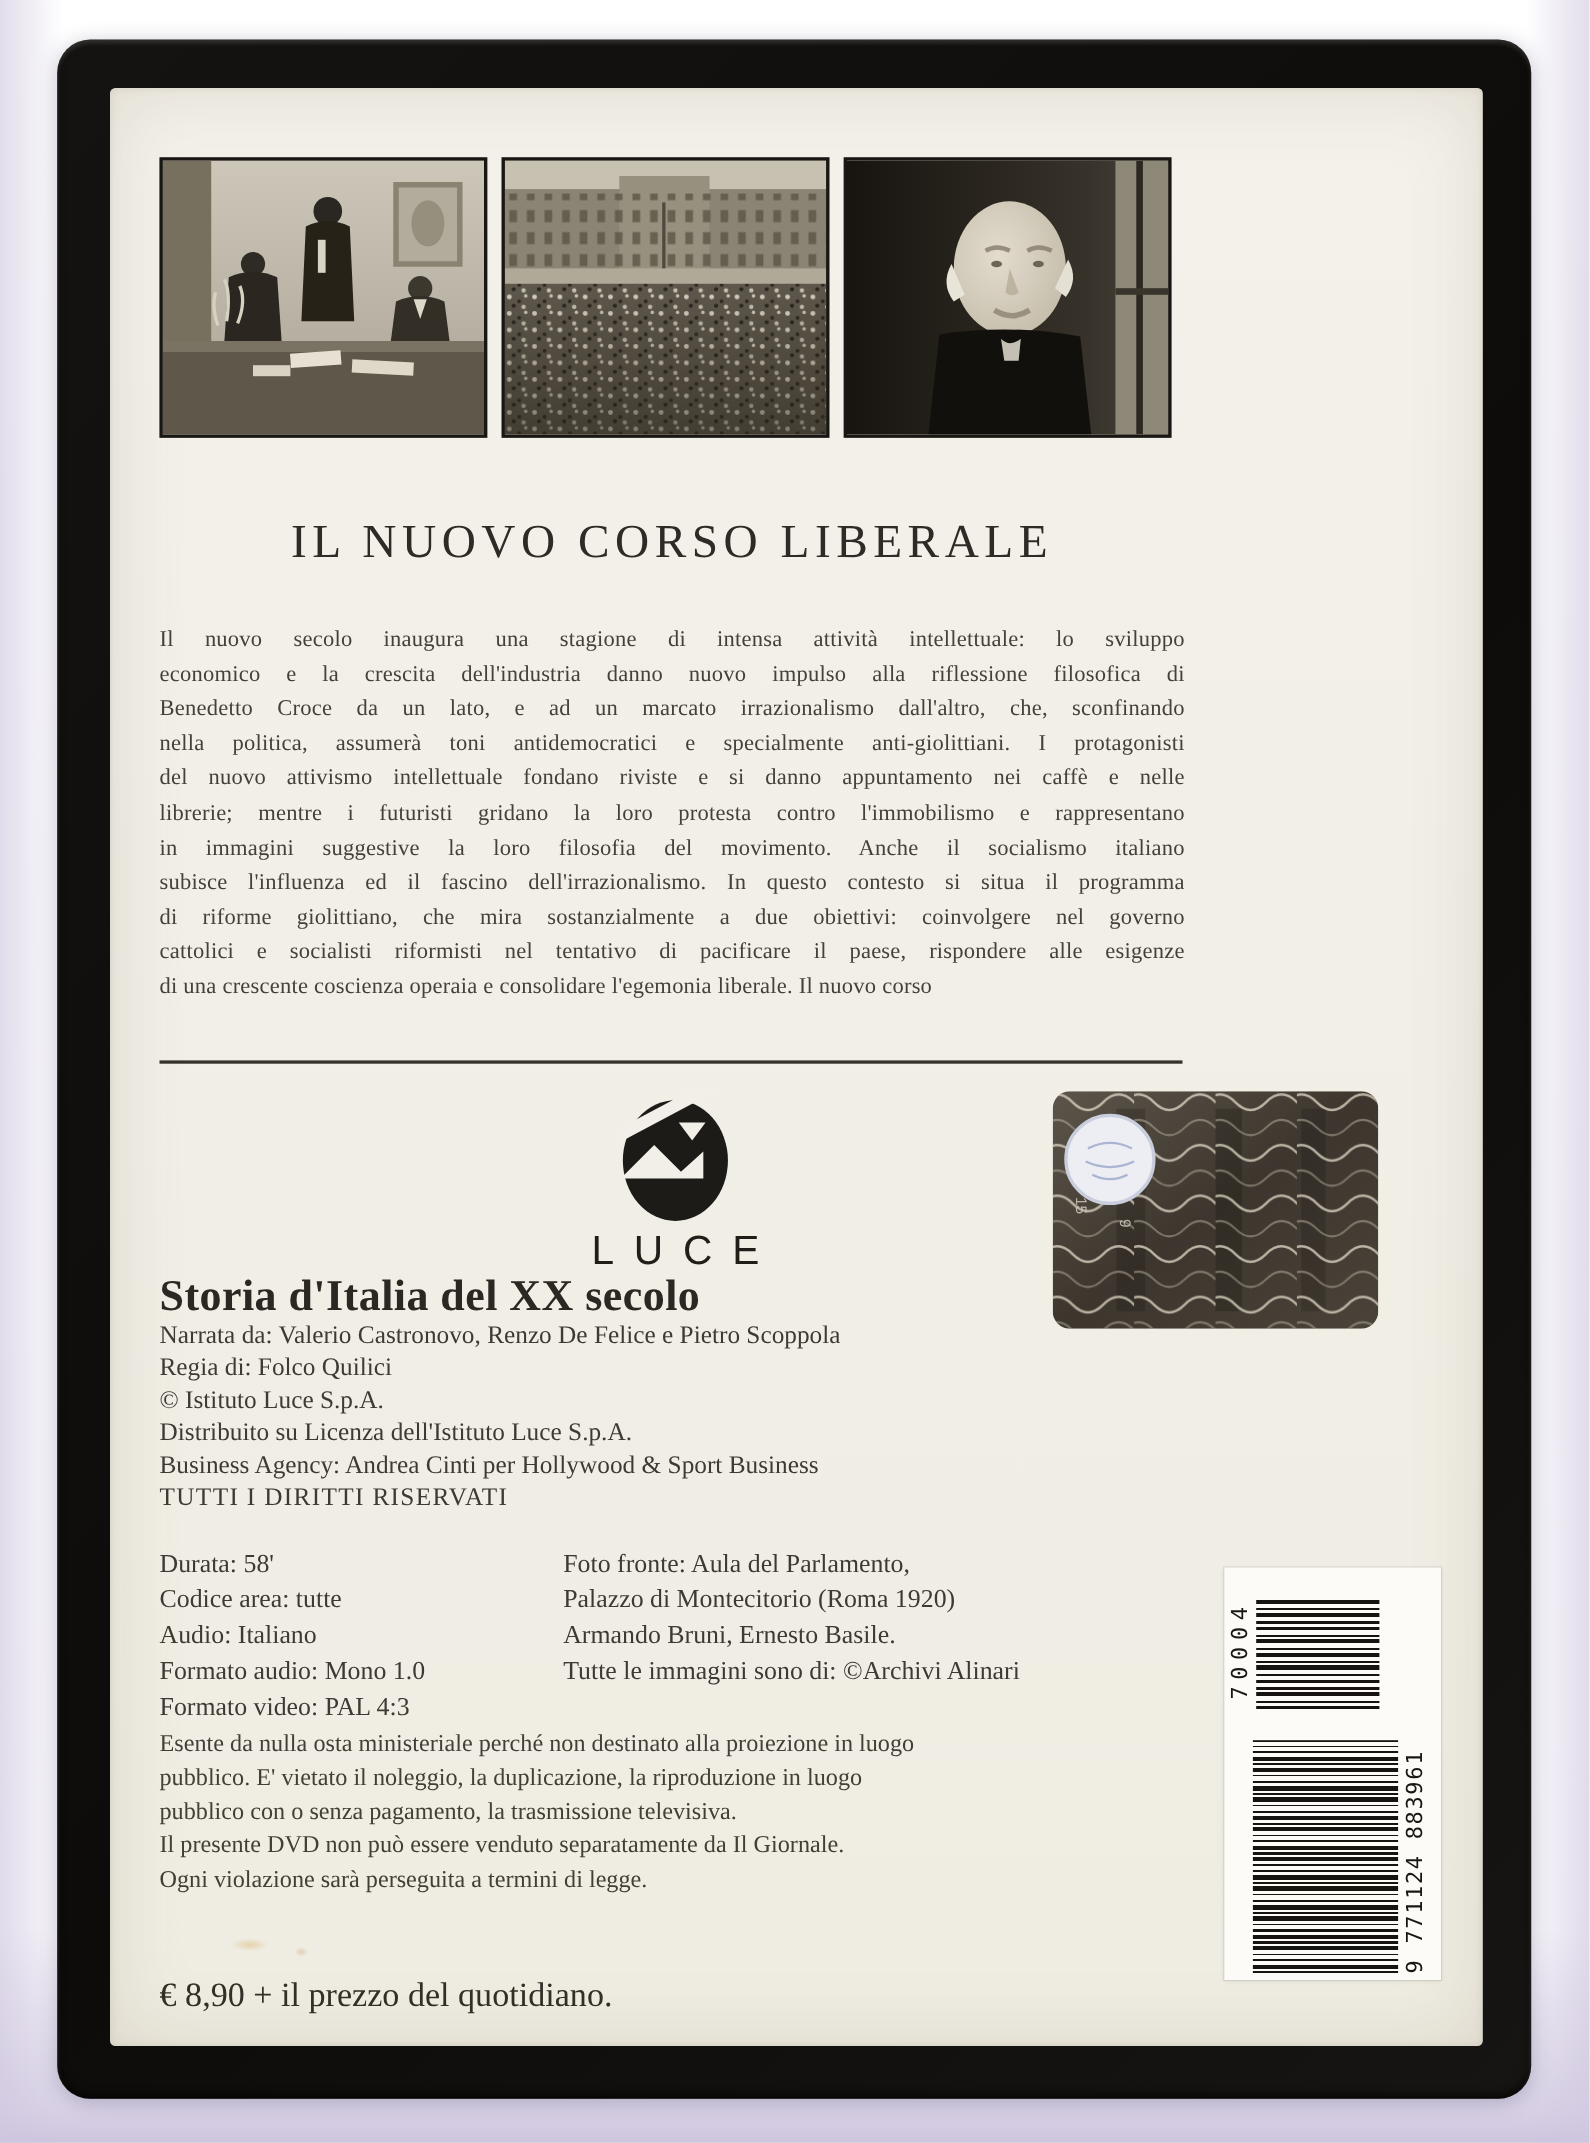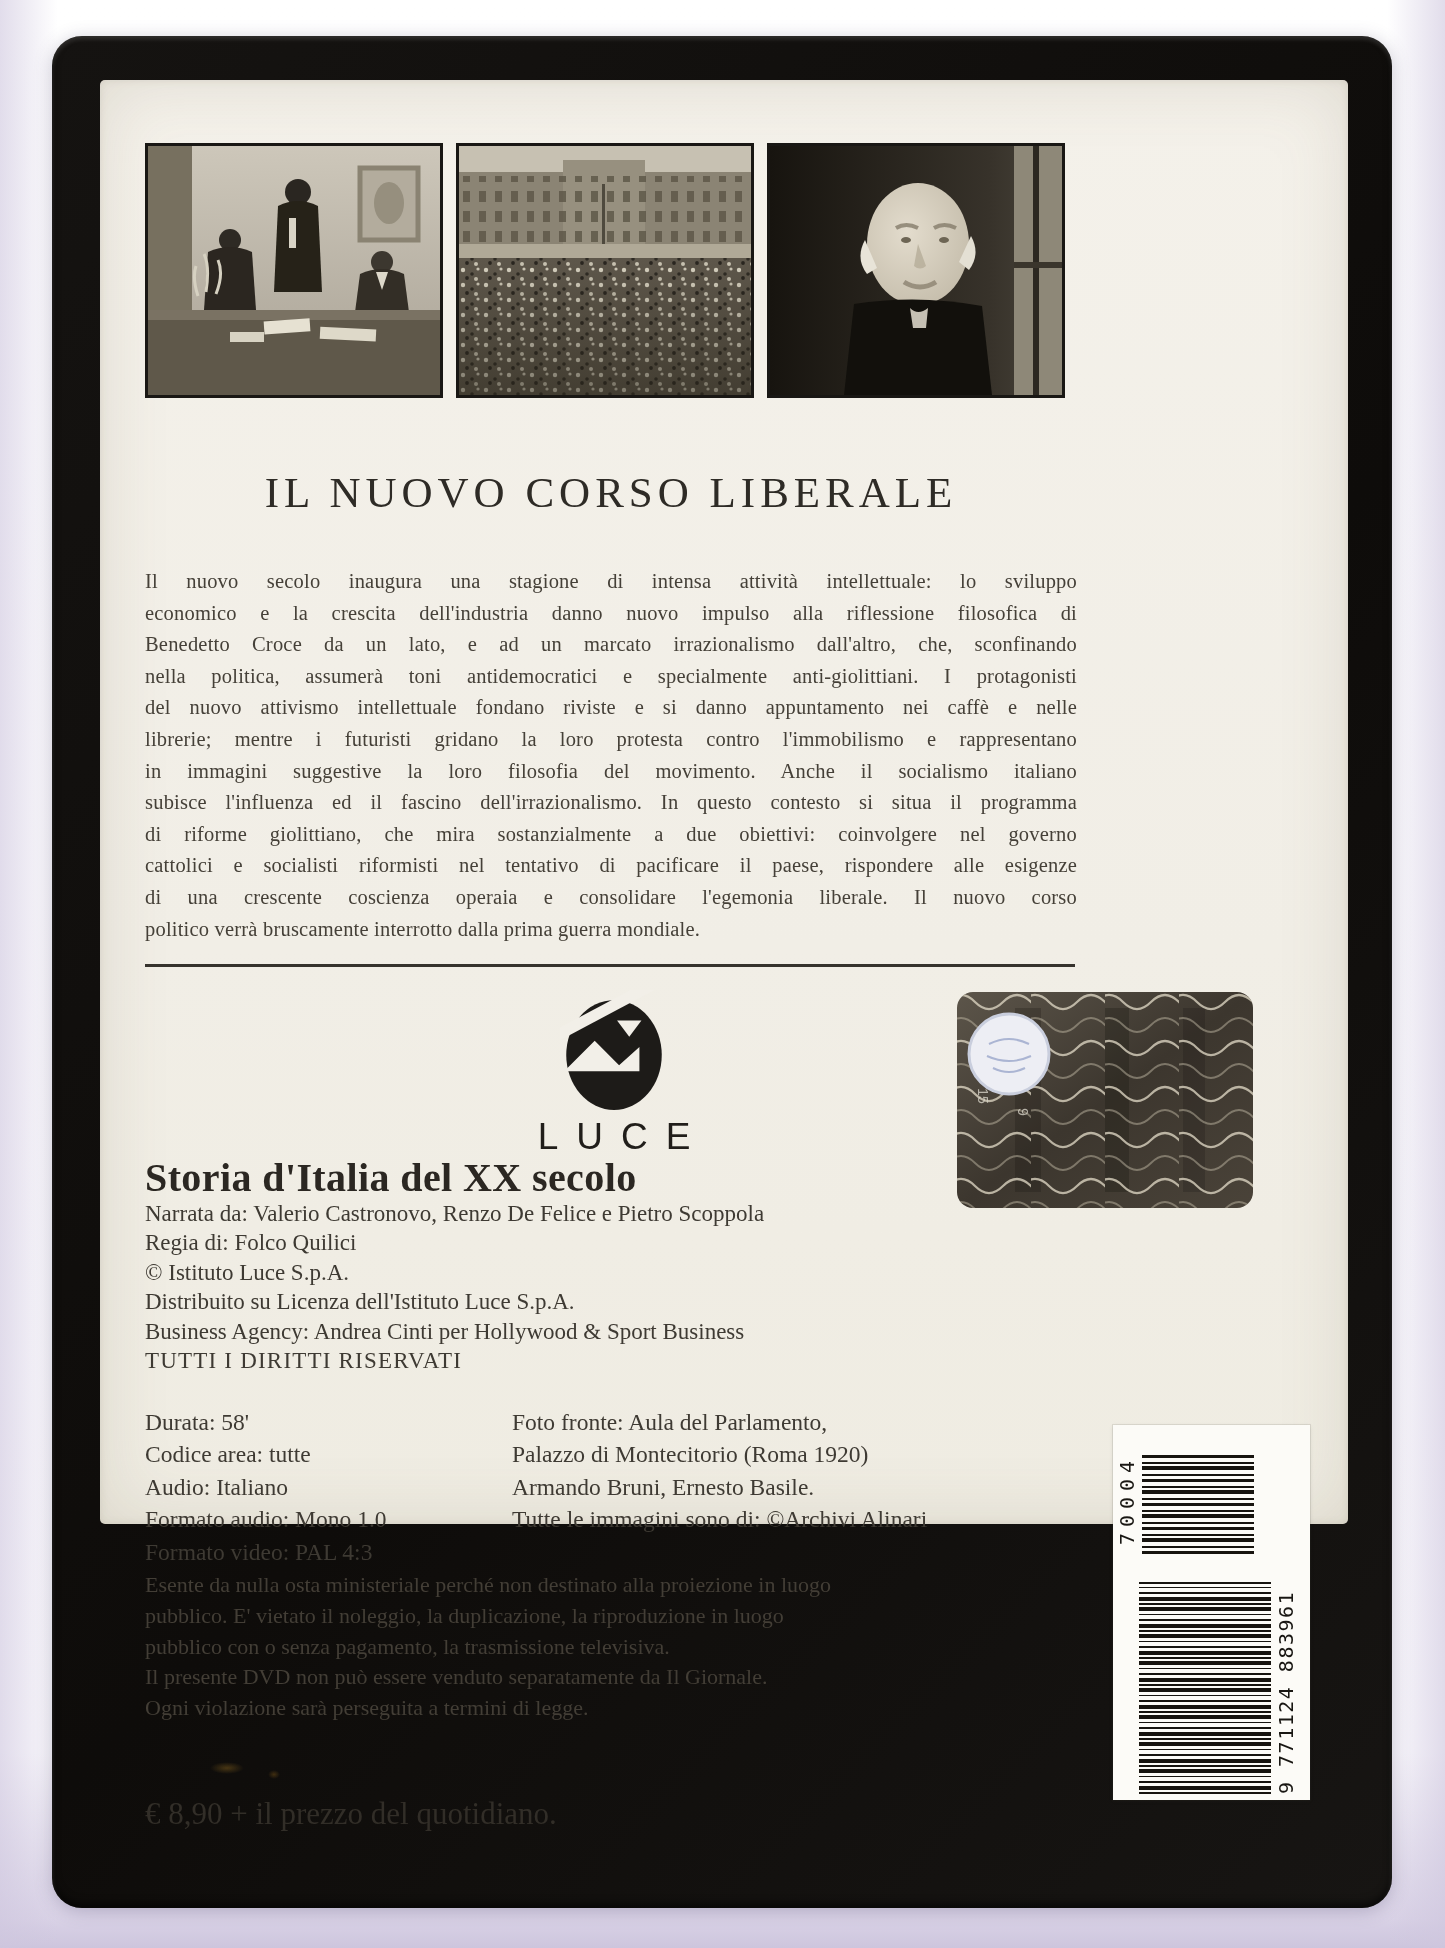--- a/index.html
+++ b/index.html
@@ -11,21 +11,21 @@
       linear-gradient(180deg, #ffffff 0%, #fbfafd 90%, #d9d2e6 98.5%, #cdc5dd 100%);
   }
   .scene{position:relative;width:1445px;height:1948px;}
   .case{
     position:absolute;left:52px;top:36px;width:1340px;height:1872px;
     background:linear-gradient(135deg,#151311 0%,#0e0c0a 55%,#171513 100%);
     border-radius:30px;
     box-shadow: inset 0 3px 5px rgba(255,255,255,.14), inset 0 -4px 9px rgba(0,0,0,.65), 0 3px 18px rgba(70,60,100,.28);
   }
   .insert{
-    position:absolute;left:48px;top:44px;width:1248px;height:1444px;
+    position:absolute;left:48px;top:44px;width:1248px;height:1780px;
     background:linear-gradient(180deg,#f4f1ea 0%,#f1eee6 60%,#efece2 100%);
     border-radius:5px;
     box-shadow: inset 0 0 70px rgba(110,95,70,.15), inset 0 0 8px rgba(90,80,60,.12);
   }
   
   .photos{position:absolute;left:45px;top:63px;display:flex;gap:13px;}
   .photo{width:298px;height:255px;margin:0;border:3px solid #191714;box-sizing:border-box;background:#a9a296;overflow:hidden;}
   .photo svg{display:block;width:100%;height:100%;}
   
   .cover-title{
@@ -189,21 +189,20 @@
         <div>economico e la crescita dell'industria danno nuovo impulso alla riflessione filosofica di</div>
         <div>Benedetto Croce da un lato, e ad un marcato irrazionalismo dall'altro, che, sconfinando</div>
         <div>nella politica, assumerà toni antidemocratici e specialmente anti-giolittiani. I protagonisti</div>
         <div>del nuovo attivismo intellettuale fondano riviste e si danno appuntamento nei caffè e nelle</div>
         <div>librerie; mentre i futuristi gridano la loro protesta contro l'immobilismo e rappresentano</div>
         <div>in immagini suggestive la loro filosofia del movimento. Anche il socialismo italiano</div>
         <div>subisce l'influenza ed il fascino dell'irrazionalismo. In questo contesto si situa il programma</div>
         <div>di riforme giolittiano, che mira sostanzialmente a due obiettivi: coinvolgere nel governo</div>
         <div>cattolici e socialisti riformisti nel tentativo di pacificare il paese, rispondere alle esigenze</div>
         <div>di una crescente coscienza operaia e consolidare l'egemonia liberale. Il nuovo corso</div>
-        <div>politico verrà bruscamente interrotto dalla prima guerra mondiale.</div>
       </div>
 
       <div class="rule"></div>
 
       <div class="luce-logo">
         <svg viewBox="0 0 106 124">
           <ellipse cx="53" cy="64" rx="47" ry="54" fill="#1d1b18"></ellipse>
           <rect x="-25" y="22" width="125" height="11" fill="#f2efe8" transform="rotate(-28 30 30)"></rect>
           <path d="M4 80 L34 50 L58 74 L78 56 L78 80 Z" fill="#f2efe8"></path>
           <path d="M56 30 L80 30 L68 46 Z" fill="#f2efe8"></path>

